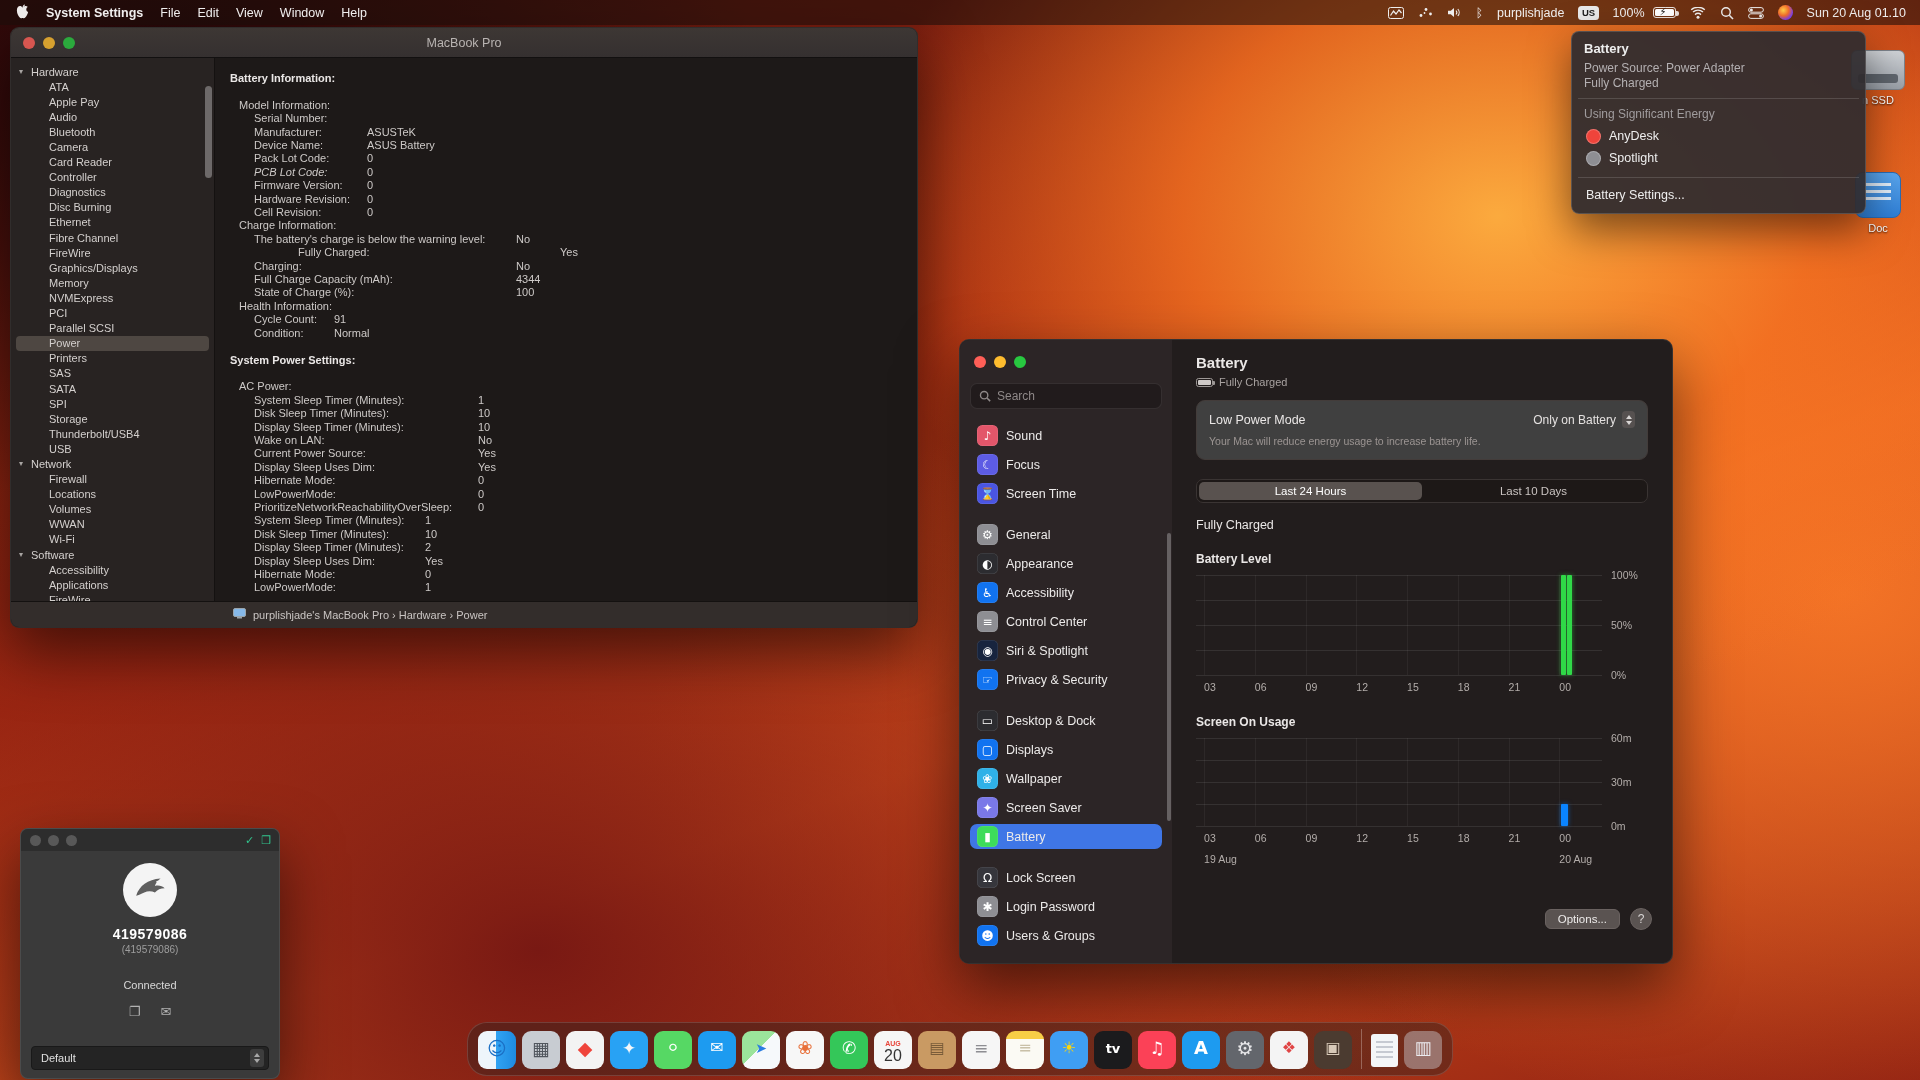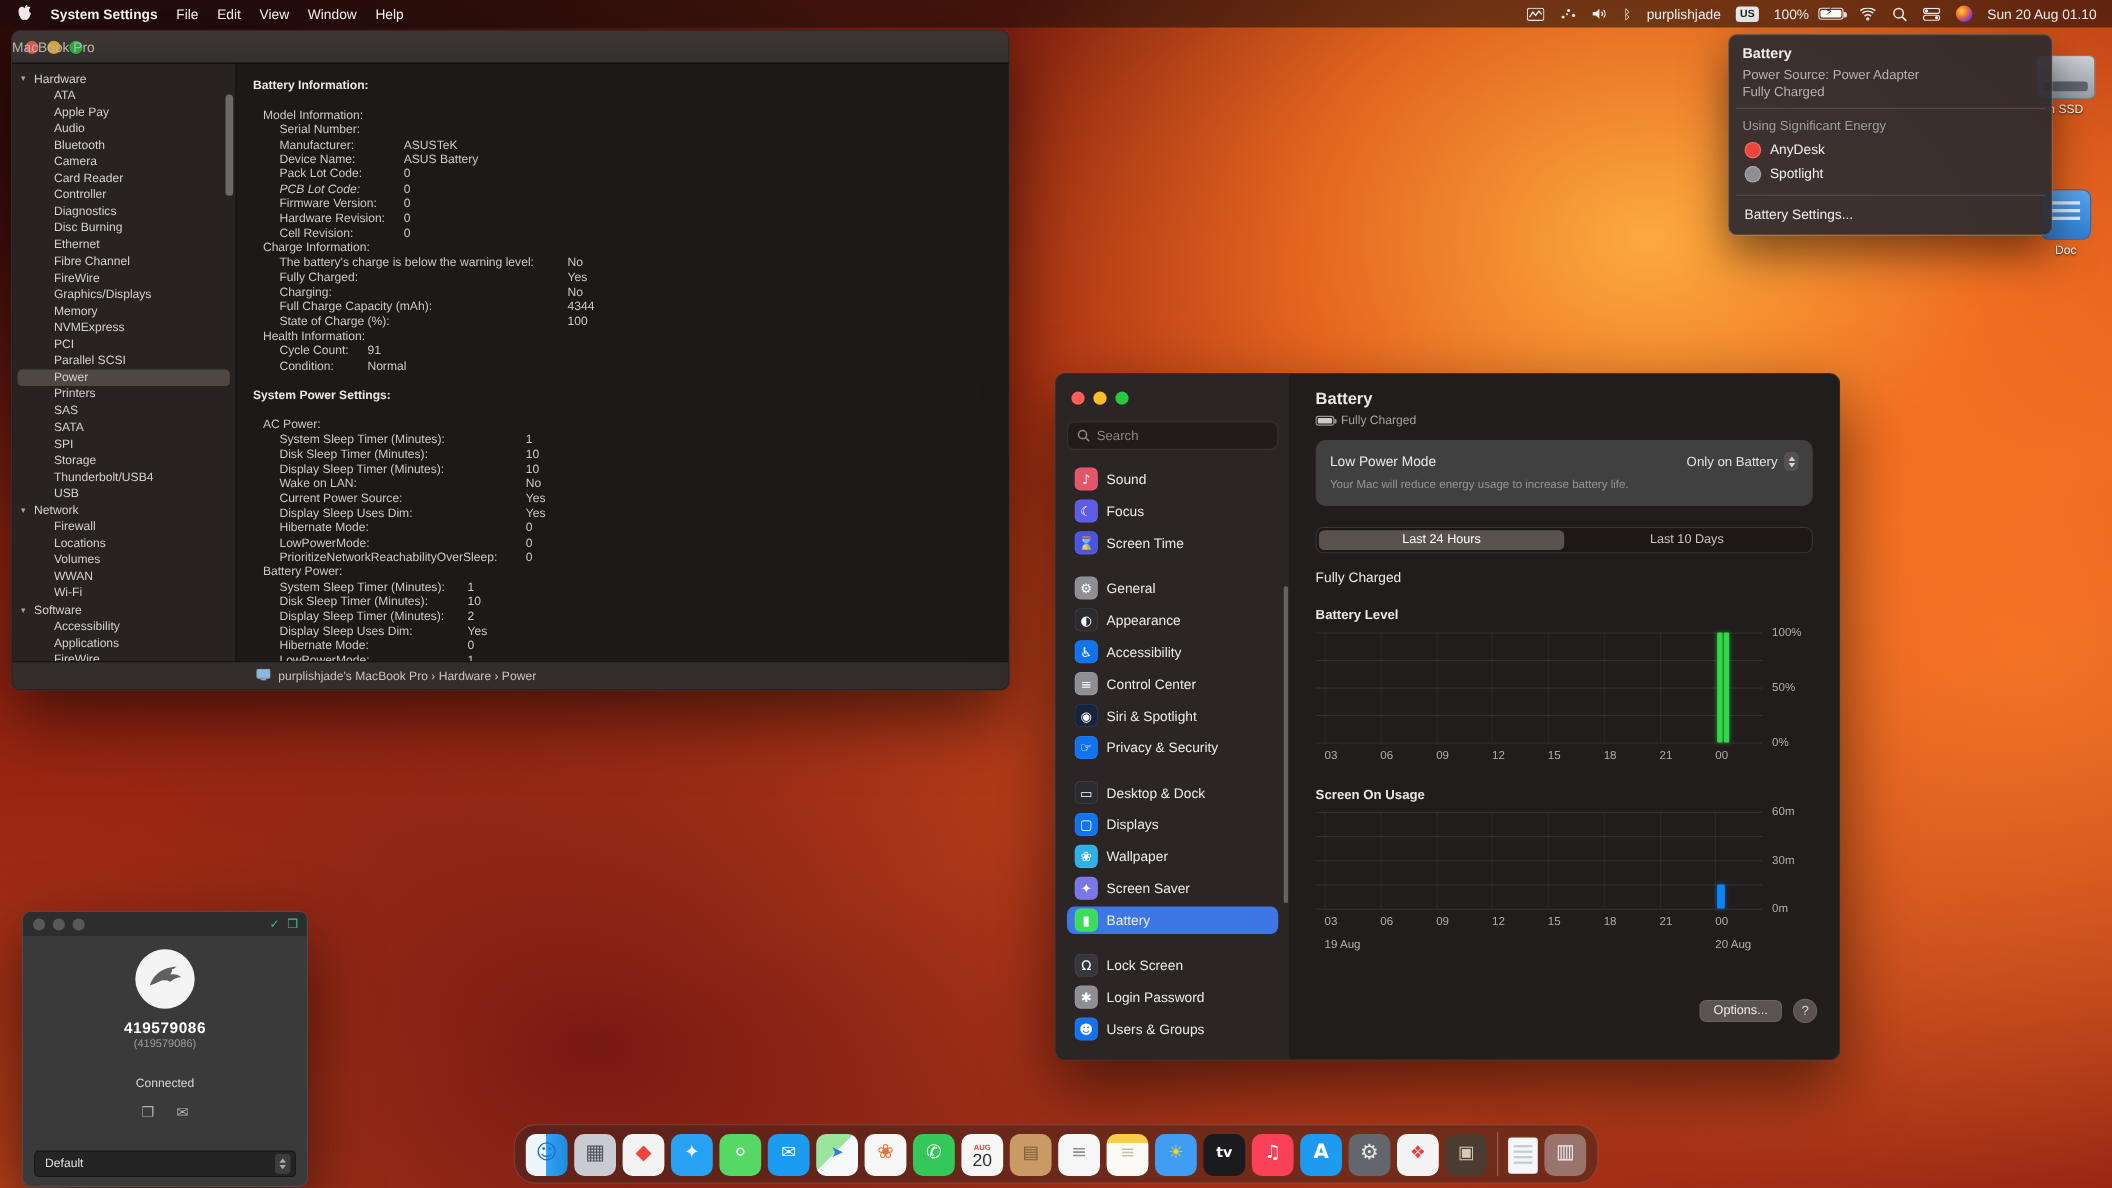--- a/index.html
+++ b/index.html
@@ -58,21 +58,21 @@
   .win { position:absolute; box-shadow:0 24px 60px rgba(0,0,0,.55); border:1px solid rgba(255,255,255,.09); }
   .tl { width:12px; height:12px; border-radius:50%; }
   .tl-red { background:#ff5f57; } .tl-yellow { background:#febc2e; } .tl-green { background:#28c840; }
   .tl-gray { background:#585858; }
   .dimlights .tl { opacity:.8; }
 
   
   .sysinfo { left:10px; top:27px; width:908px; height:601px; border-radius:9px; background:#1d1918; overflow:hidden; z-index:10; display:flex; flex-direction:column; }
   .si-titlebar { height:30px; flex:none; background:linear-gradient(#3d3734,#353030); border-bottom:1px solid #121010; position:relative; display:flex; align-items:center; }
   .si-lights { display:flex; gap:8px; padding-left:12px; }
-  .si-title { position:absolute; left:0; right:0; text-align:left; font-size:12.5px; color:#b9b4b2; }
+  .si-title { position:absolute; left:0; right:0; text-align:center; font-size:12.5px; color:#b9b4b2; }
   .si-body { flex:1; display:flex; min-height:0; }
   .si-sidebar { width:204px; flex:none; background:#282322; border-right:1px solid #141110; padding-top:6px; position:relative; overflow:hidden; }
   .sb-row { display:flex; align-items:center; height:15.1px; font-size:11px; color:#d4d0ce; margin:0 5px; padding-left:21px; border-radius:4px; white-space:nowrap; }
   .sb-row.group { padding-left:3px; }
   .sb-row.selected { background:#4e4742; }
   .chev { width:12px; display:inline-block; font-size:8px; color:#a8a4a2; }
   .si-scroll { position:absolute; right:2px; top:28px; width:7px; height:92px; border-radius:4px; background:rgba(255,255,255,.32); }
   .si-content { flex:1; padding-top:14px; overflow:hidden; }
   .si-row { display:flex; min-height:13.4px; line-height:13.4px; font-size:11px; color:#cdc9c7; white-space:pre; }
   .si-row .lbl { display:inline-block; }
@@ -520,21 +520,21 @@
               <span class="lbl">Charge Information:</span>
               <span class="val"></span>
             </div>
 
             <div class="si-row" style="padding-left: 39px;">
               <span class="lbl" style="min-width: 262px;">The battery's charge is below the warning level:</span>
               <span class="val">No</span>
             </div>
 
             <div class="si-row" style="padding-left: 39px;">
-              <span class="lbl" style="min-width: 262px;">Fully Charged:</span>
+              <span class="lbl" style="min-width: 262px; margin-left: 44px;">Fully Charged:</span>
               <span class="val">Yes</span>
             </div>
 
             <div class="si-row" style="padding-left: 39px;">
               <span class="lbl" style="min-width: 262px;">Charging:</span>
               <span class="val">No</span>
             </div>
 
             <div class="si-row" style="padding-left: 39px;">
               <span class="lbl" style="min-width: 262px;">Full Charge Capacity (mAh):</span>
@@ -619,24 +619,20 @@
             <div class="si-row" style="padding-left: 39px;">
               <span class="lbl" style="min-width: 224px;">LowPowerMode:</span>
               <span class="val">0</span>
             </div>
 
             <div class="si-row" style="padding-left: 39px;">
               <span class="lbl" style="min-width: 224px;">PrioritizeNetworkReachabilityOverSleep:</span>
               <span class="val">0</span>
             </div>
 
-            <div class="si-row" style="padding-left: 24px;">
-              <span class="lbl">Battery Power:</span>
-              <span class="val"></span>
-            </div>
 
             <div class="si-row" style="padding-left: 39px;">
               <span class="lbl" style="min-width: 171px;">System Sleep Timer (Minutes):</span>
               <span class="val">1</span>
             </div>
 
             <div class="si-row" style="padding-left: 39px;">
               <span class="lbl" style="min-width: 171px;">Disk Sleep Timer (Minutes):</span>
               <span class="val">10</span>
             </div>

